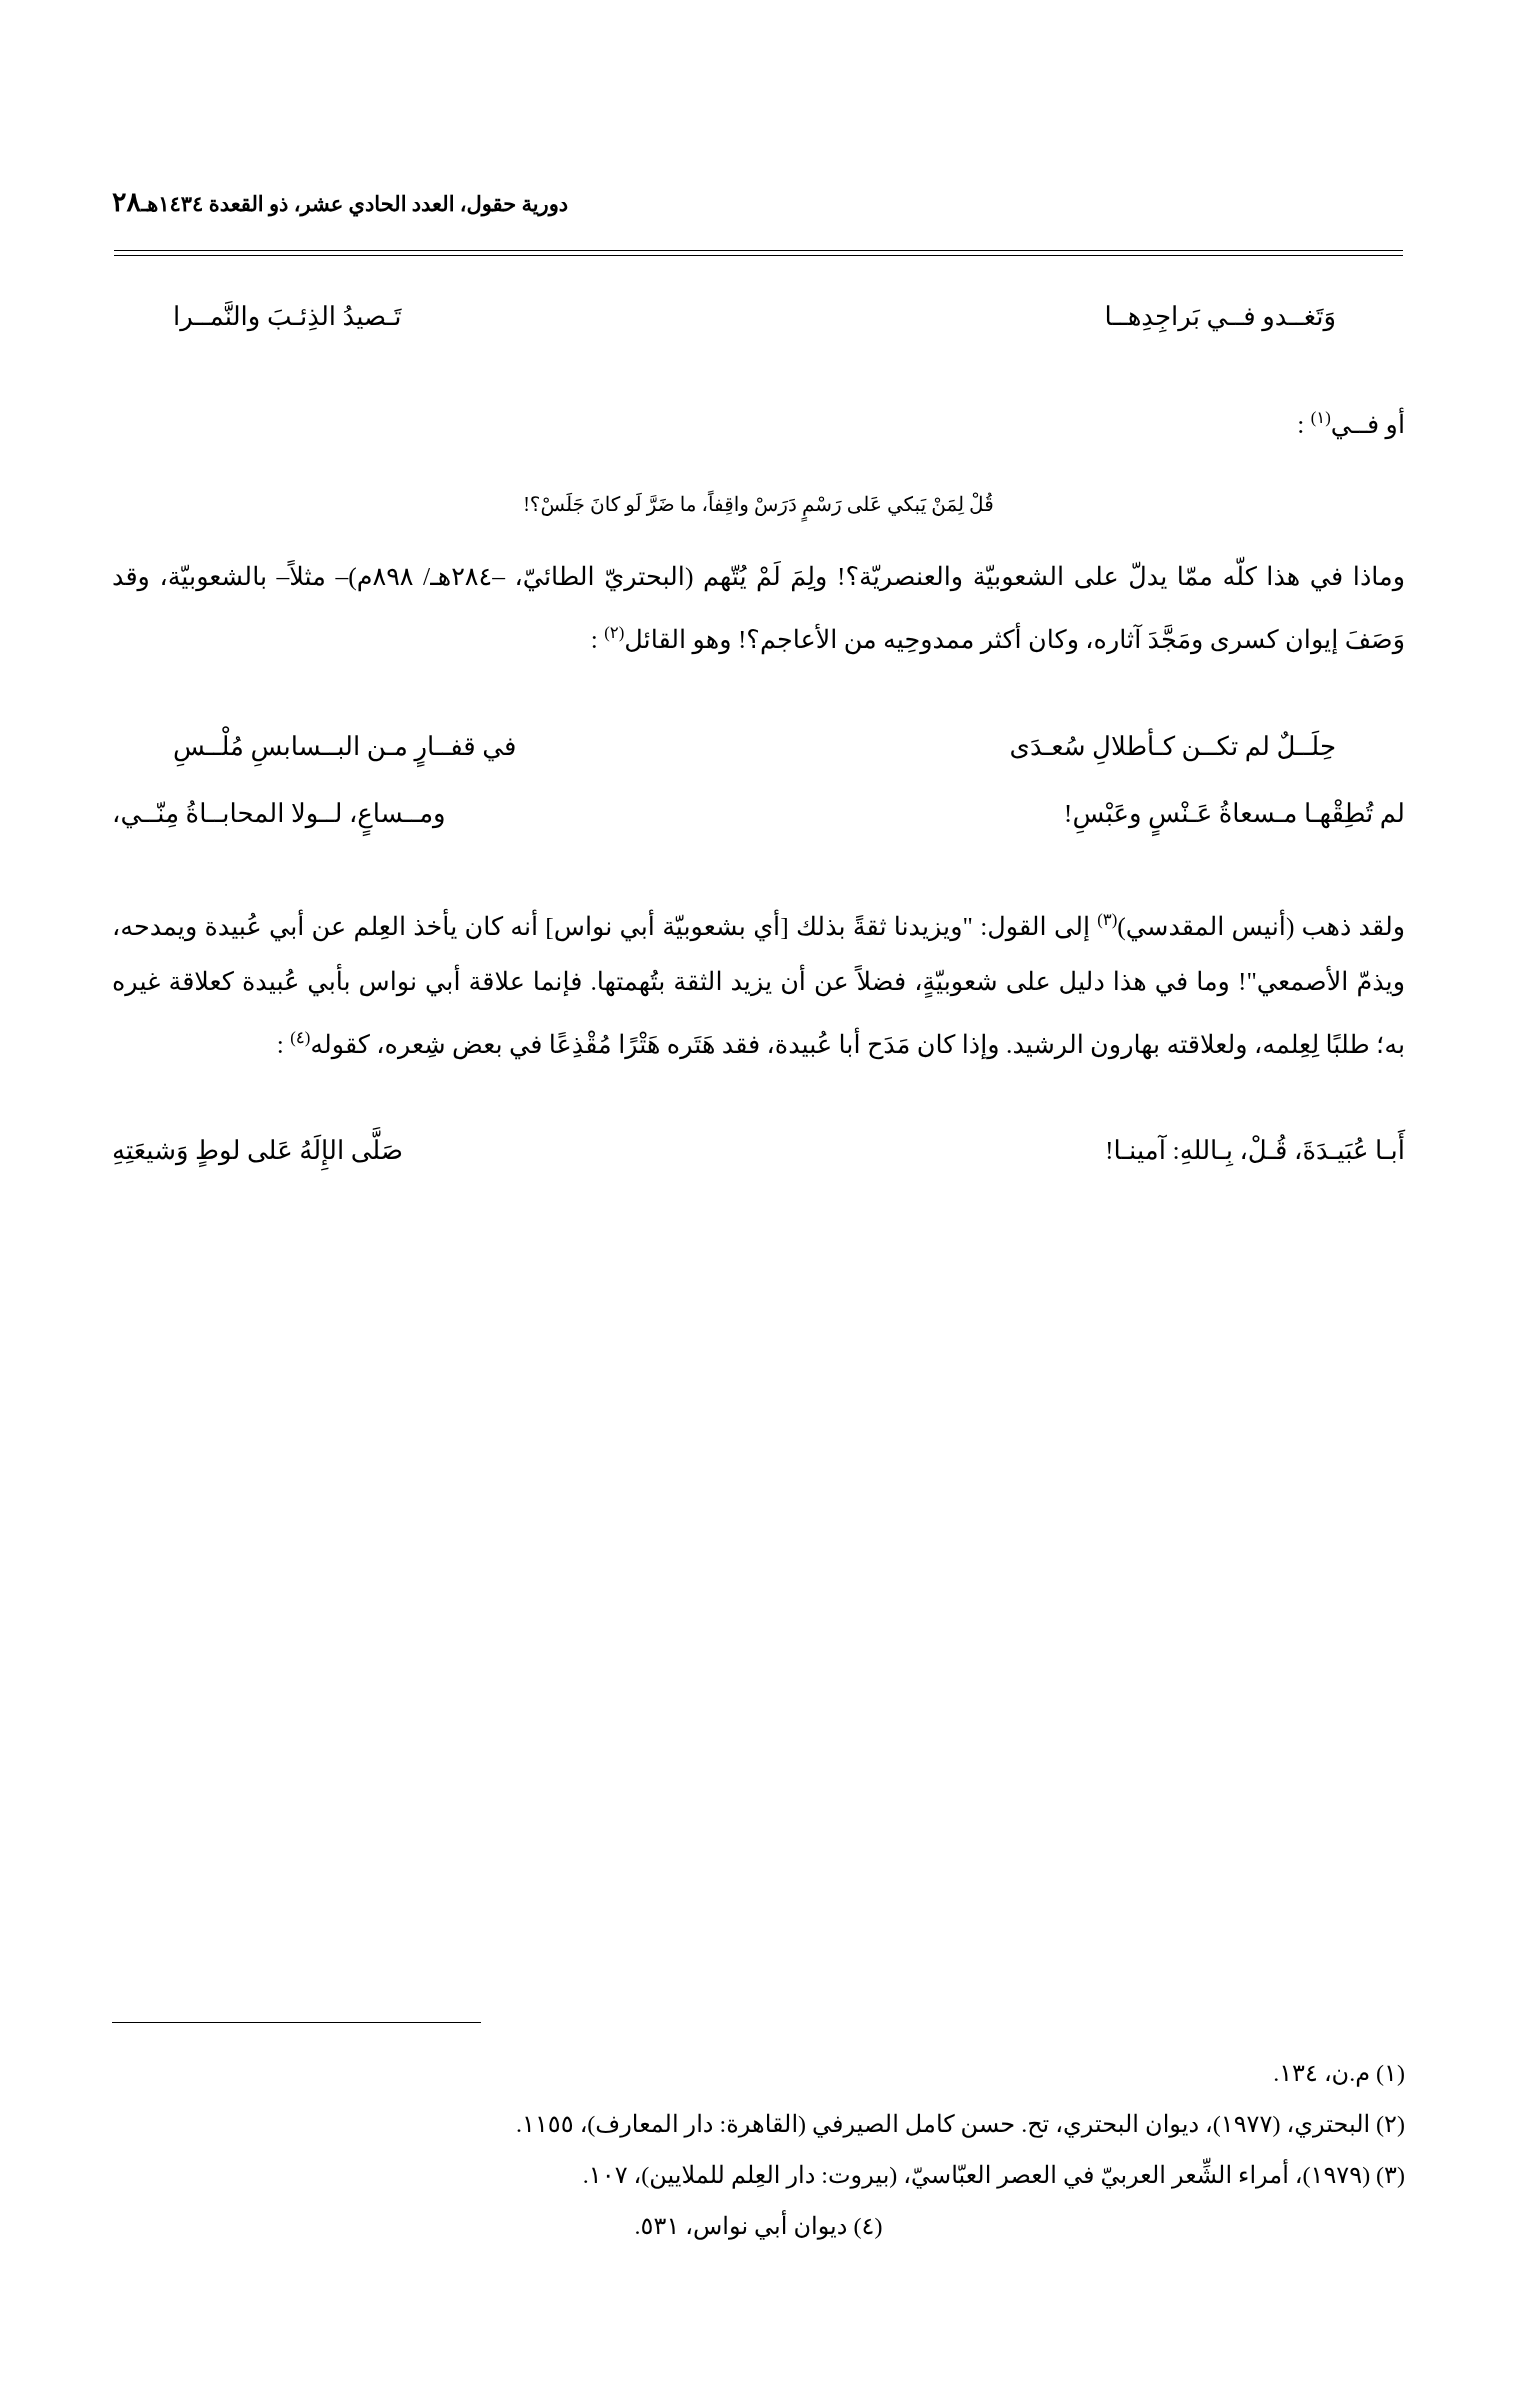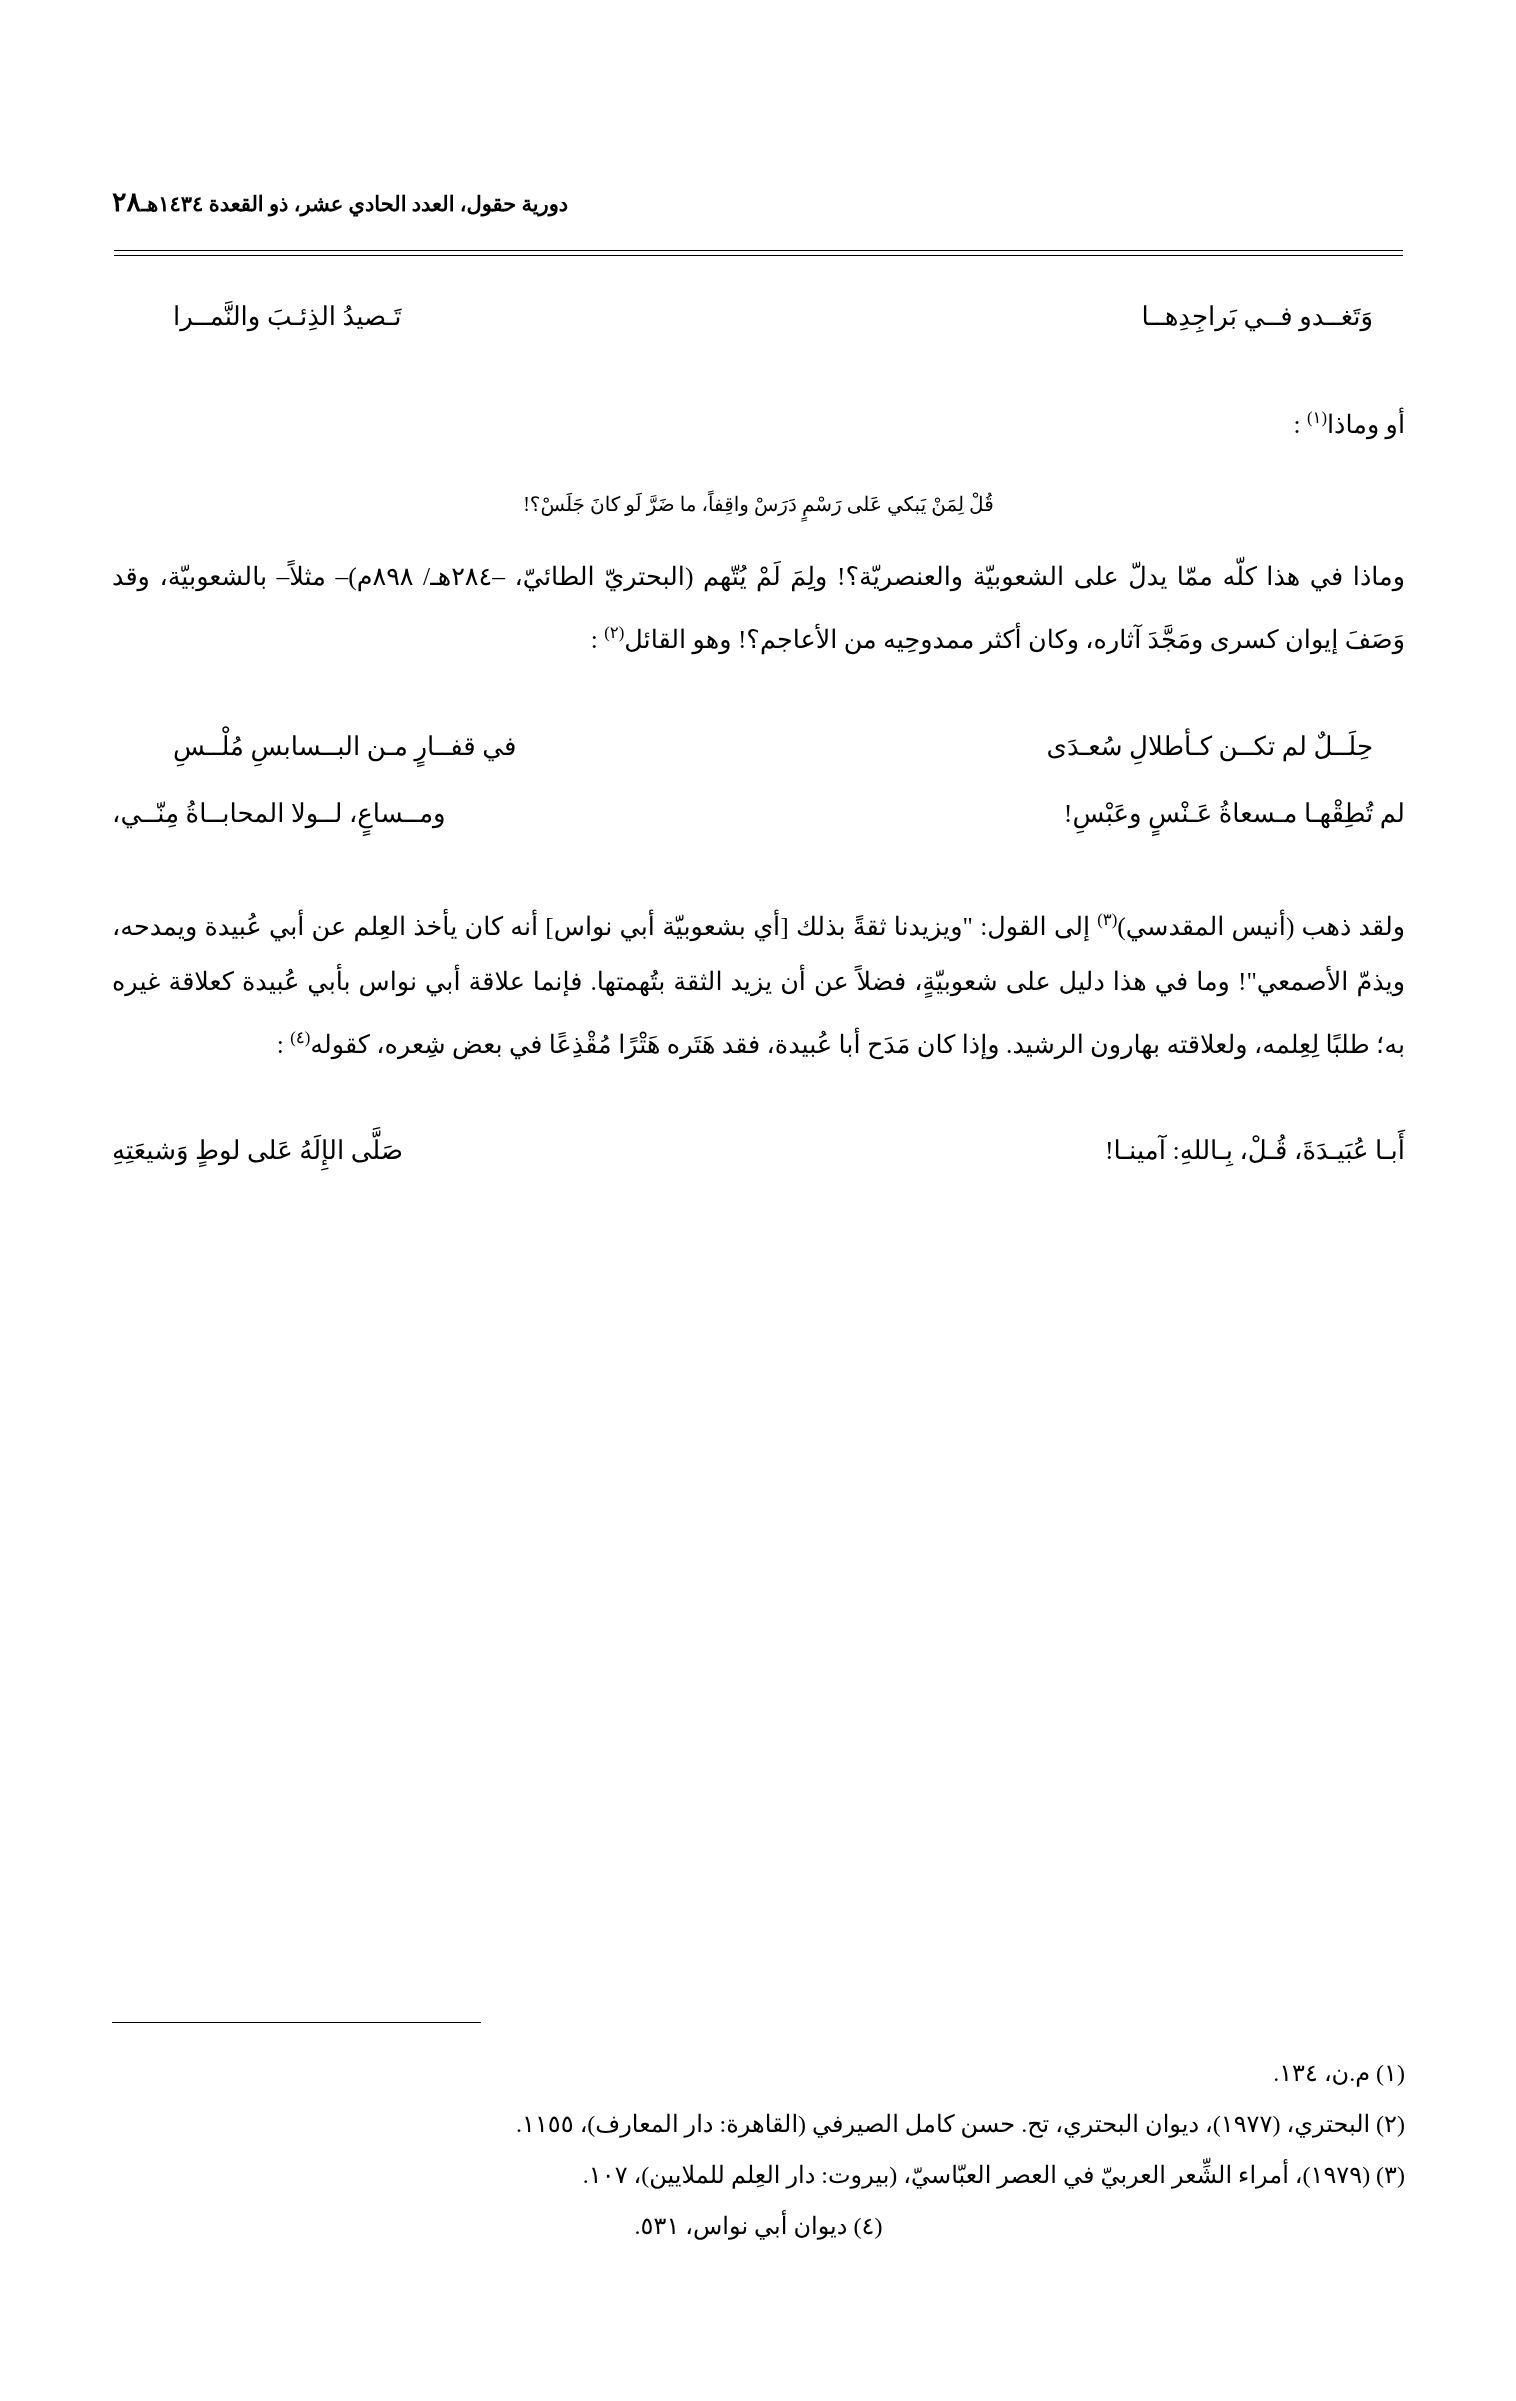--- a/index.html
+++ b/index.html
@@ -81,21 +81,21 @@
     justify-content: space-between;
     align-items: baseline;
     font-size: 26px;
     line-height: 54px;
     letter-spacing: 0.4px;
   }
   .verse .hemistich {
     white-space: nowrap;
   }
   .verse .right {
-    margin-right: 32px;
+    margin-right: 69px;
   }
   .verse .left {
     margin-left: 61px;
   }
   .verse-block {
     margin: 16px 0;
   }
 
   .rtl-right { text-align: right; }
   .sup {
@@ -141,21 +141,21 @@
   <div class="rule-double"></div>
 
   <div class="content">
 
     <div class="verse verse-block" style="margin-top:8.8px;">
       <span class="hemistich right">وَتَغــدو فــي بَراجِدِهــا</span>
       <span class="hemistich left">تَـصيدُ الذِئـبَ والنَّمــرا</span>
     </div>
 
     <p class="para rtl-right" style="margin-top:46px;">
-      <span>أو وماذا</span><span class="sup">(١)</span><span> :</span>
+      <span>أو فــي</span><span class="sup">(١)</span><span> :</span>
     </p>
 
     <div class="line-center" style="margin-top:26px;">قُلْ لِمَنْ يَبكي عَلى رَسْمٍ دَرَسْ واقِفاً، ما ضَرَّ لَو كانَ جَلَسْ؟!</div>
 
     <p class="para" style="margin-top:17.6px;">
       <span>وماذا في هذا كلّه ممّا يدلّ على الشعوبيّة والعنصريّة؟! ولِمَ لَمْ يُتّهم (البحتريّ الطائيّ، –٢٨٤هـ/ ٨٩٨م)– مثلاً– بالشعوبيّة، وقد وَصَفَ إيوان كسرى ومَجَّدَ آثاره، وكان أكثر ممدوحِيه من الأعاجم؟! وهو القائل</span><span class="sup">(٢)</span><span> :</span>
     </p>
 
     <div class="verse-block" style="margin-top:53px;">
       <div class="verse">

